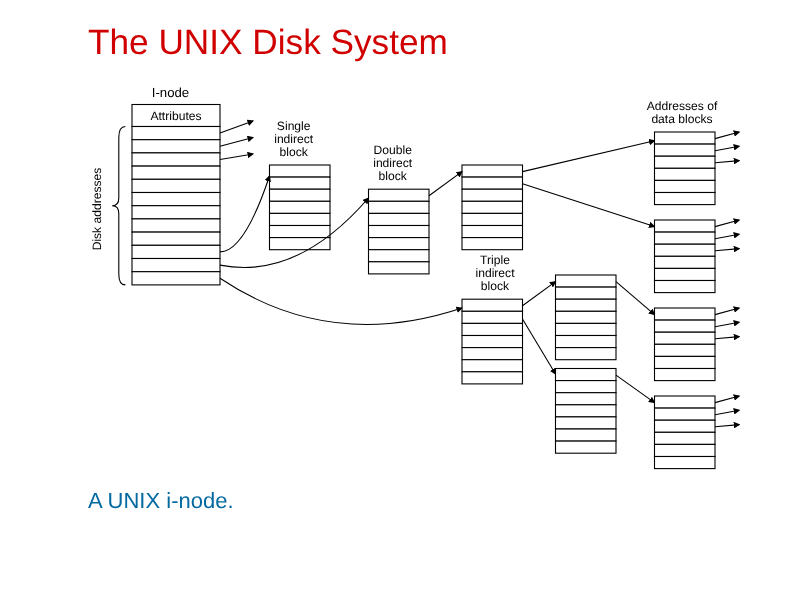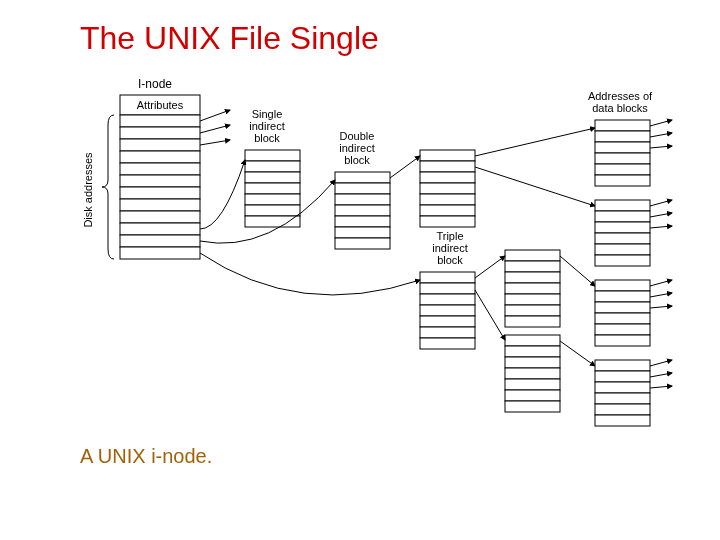--- a/index.html
+++ b/index.html
@@ -18,21 +18,21 @@
     top: 20px;
     font-size: 32px;
     color: #d10000;
     font-weight: 400;
   }
   .caption {
     position: absolute;
     left: 80px;
     top: 445px;
     font-size: 20px;
-    color: #a16207;
+    color: #0369a1;
   }
   svg {
     position: absolute;
     left: 0;
     top: 0;
   }
   .lbl {
     font-family: Arial, Helvetica, sans-serif;
     font-size: 12px;
     fill: #000;
@@ -54,21 +54,21 @@
   }
   .vtext {
     font-family: Arial, Helvetica, sans-serif;
     font-size: 11px;
     fill: #000;
   }
 </style>
 </head>
 <body>
 
-<div class="title">The UNIX File Single</div>
+<div class="title">The UNIX Disk System</div>
 <div class="caption">A UNIX i-node.</div>
 
 <svg width="720" height="540">
   <defs>
     <marker id="arrow" markerWidth="6" markerHeight="6" refX="5" refY="3" orient="auto">
       <path d="M0,0 L6,3 L0,6 Z" fill="#000"></path>
     </marker>
   </defs>
 
   <text class="lbl" x="155" y="88" text-anchor="middle">I-node</text>

